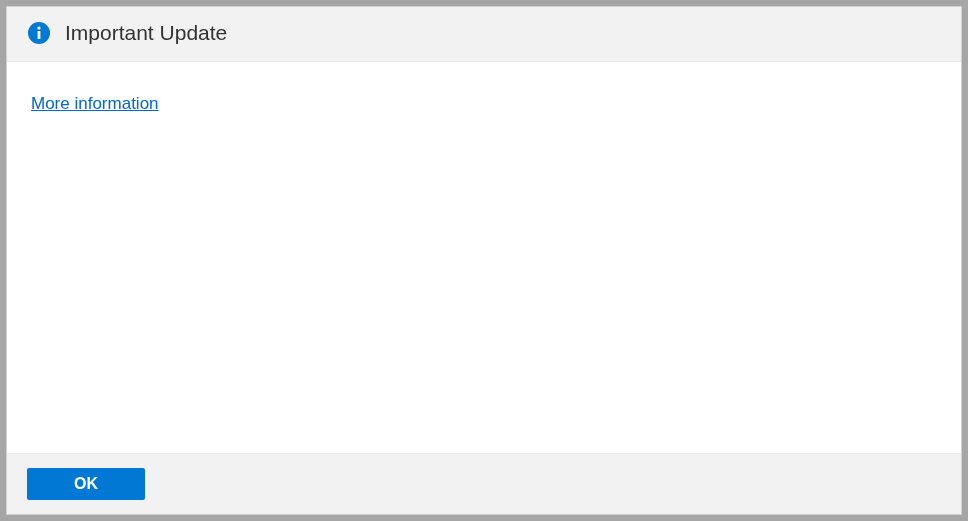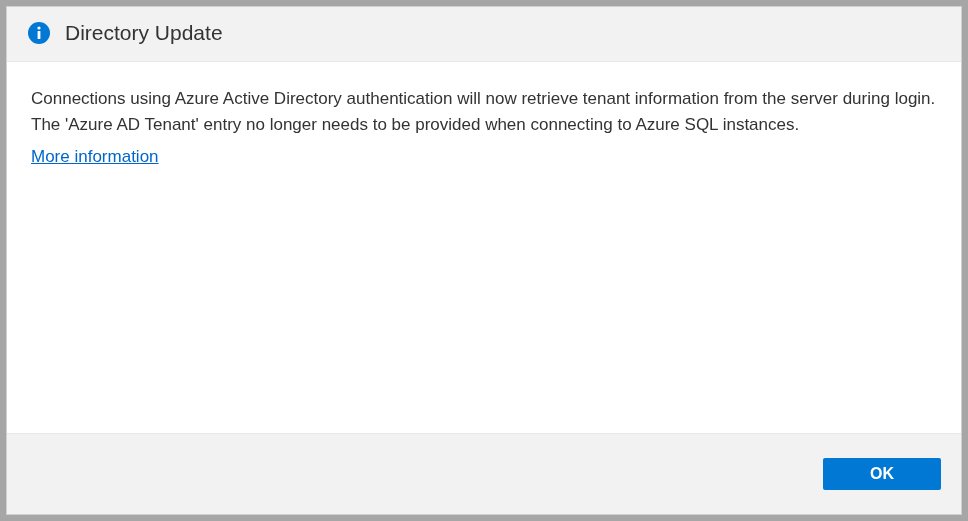--- a/index.html
+++ b/index.html
@@ -54,23 +54,23 @@
     .link {
       display: inline-block;
       font-size: 17px;
       color: #0066cc;
       text-decoration: underline;
       cursor: pointer;
       margin-top: 8px;
     }
     .footer {
       background: #f2f2f2;
-      padding: 24px 20px;
+      padding: 14px 20px;
       display: flex;
-      justify-content: flex-end;
+      justify-content: flex-start;
       border-top: 1px solid #e8e8e8;
       margin-top: 48px;
     }
     .ok-button {
       background: #0078d4;
       color: #ffffff;
       border: none;
       padding: 7px 0;
       width: 118px;
       font-size: 16px;
@@ -85,22 +85,21 @@
 
 <div class="dialog">
   <div class="header">
     <span class="info-icon">
       <svg viewBox="0 0 24 24" width="24" height="24">
         <circle cx="12" cy="12" r="11" fill="#0078d4"></circle>
         <rect x="10.6" y="10" width="2.8" height="8" fill="#ffffff" rx="0.5"></rect>
         <circle cx="12" cy="7" r="1.6" fill="#ffffff"></circle>
       </svg>
     </span>
-    <h1 class="title">Directory Update</h1>
+    <h1 class="title">Important Update</h1>
   </div>
   <div class="body">
-    <p class="message">Connections using Azure Active Directory authentication will now retrieve tenant information from the server during login. The 'Azure AD Tenant' entry no longer needs to be provided when connecting to Azure SQL instances.</p>
     <a class="link">More information</a>
   </div>
   <div class="footer">
     <button class="ok-button">OK</button>
   </div>
 </div>
 
 </body></html>

